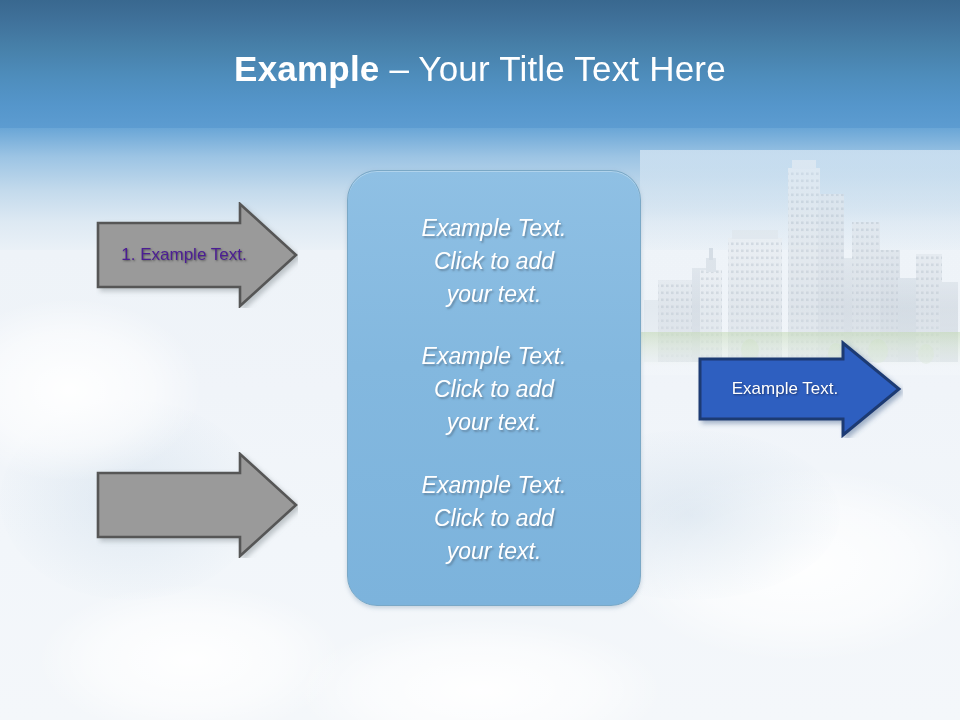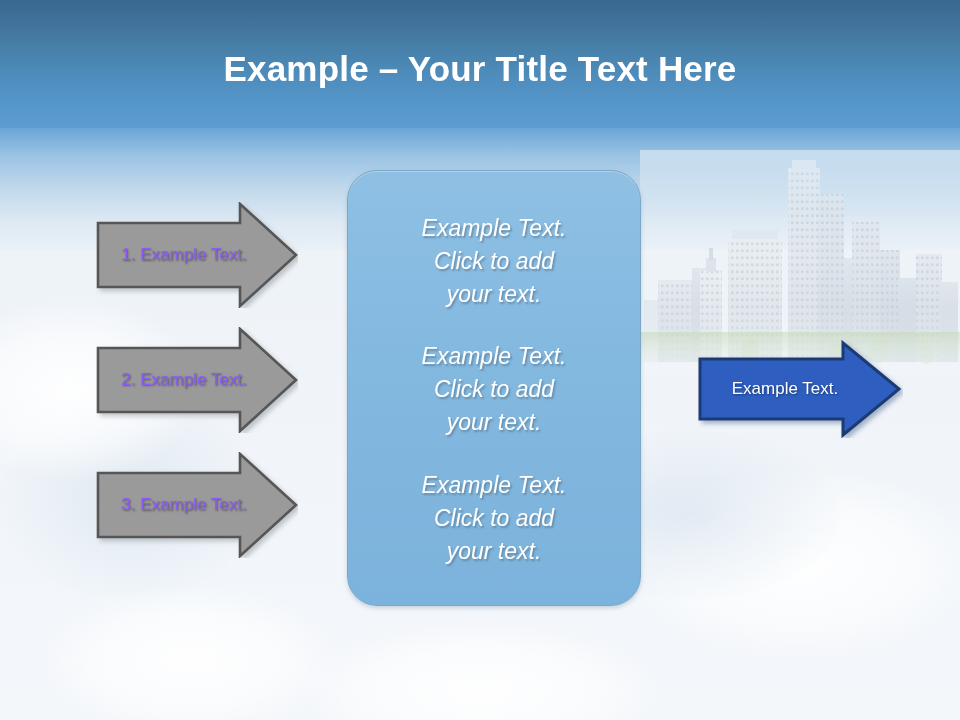--- a/index.html
+++ b/index.html
@@ -118,39 +118,39 @@
     top: 47px;
     width: 960px;
     text-align: center;
     font-size: 35px;
     line-height: 44px;
     color: #ffffff;
     letter-spacing: 0.2px;
     white-space: nowrap;
   }
   .title .t-bold { font-weight: bold; }
-  .title .t-norm { font-weight: bold; margin-top: 33px; }
+  .title .t-norm { font-weight: normal; margin-top: 33px; }
 
   
   .gray-arrow {
     position: absolute;
     width: 202px;
     height: 106px;
   }
   .gray-arrow svg { display: block; }
   .gray-arrow .lbl {
     position: absolute;
     left: 8px;
     top: 0;
     width: 160px;
     height: 106px;
     display: flex;
     align-items: center;
     justify-content: center;
-    color: #8b5cf6;
+    color: #4c1d95;
     font-size: 17px;
     line-height: 22px;
     text-shadow: 1px 1px 2px rgba(60,60,60,0.75);
     pointer-events: none;
     white-space: nowrap;
   }
 
   
   .panel {
     position: absolute;
@@ -303,42 +303,30 @@
       <defs>
         <filter id="gsh1" x="-20%" y="-20%" width="150%" height="160%">
           <feDropShadow dx="3" dy="3" stdDeviation="2.5" flood-color="#7d8489" flood-opacity="0.45"></feDropShadow>
         </filter>
       </defs>
       <polygon points="2,21 144,21 144,2 200,53 144,104 144,85 2,85" fill="#9a9a9a" stroke="#565656" stroke-width="2.6" stroke-linejoin="miter" filter="url(#gsh1)"></polygon>
     </svg>
     <div class="lbl">1. Example Text.</div>
   </div>
 
-  <div class="gray-arrow" style="left:96px; top:327px;">
-    <svg width="202" height="106" viewBox="0 0 202 106" xmlns="http://www.w3.org/2000/svg">
-      <defs>
-        <filter id="gsh2" x="-20%" y="-20%" width="150%" height="160%">
-          <feDropShadow dx="3" dy="3" stdDeviation="2.5" flood-color="#7d8489" flood-opacity="0.45"></feDropShadow>
-        </filter>
-      </defs>
-      <polygon points="2,21 144,21 144,2 200,53 144,104 144,85 2,85" fill="#9a9a9a" stroke="#565656" stroke-width="2.6" stroke-linejoin="miter" filter="url(#gsh2)"></polygon>
-    </svg>
-    <div class="lbl">2. Example Text.</div>
-  </div>
 
   <div class="gray-arrow" style="left:96px; top:452px;">
     <svg width="202" height="106" viewBox="0 0 202 106" xmlns="http://www.w3.org/2000/svg">
       <defs>
         <filter id="gsh3" x="-20%" y="-20%" width="150%" height="160%">
           <feDropShadow dx="3" dy="3" stdDeviation="2.5" flood-color="#7d8489" flood-opacity="0.45"></feDropShadow>
         </filter>
       </defs>
       <polygon points="2,21 144,21 144,2 200,53 144,104 144,85 2,85" fill="#9a9a9a" stroke="#565656" stroke-width="2.6" stroke-linejoin="miter" filter="url(#gsh3)"></polygon>
     </svg>
-    <div class="lbl">3. Example Text.</div>
   </div>
 
   <div class="panel">
     <div class="panel-block">Example Text.
 Click  to add
 your text.</div>
     <div class="panel-block">Example Text.
 Click  to add
 your text.</div>
     <div class="panel-block">Example Text.

